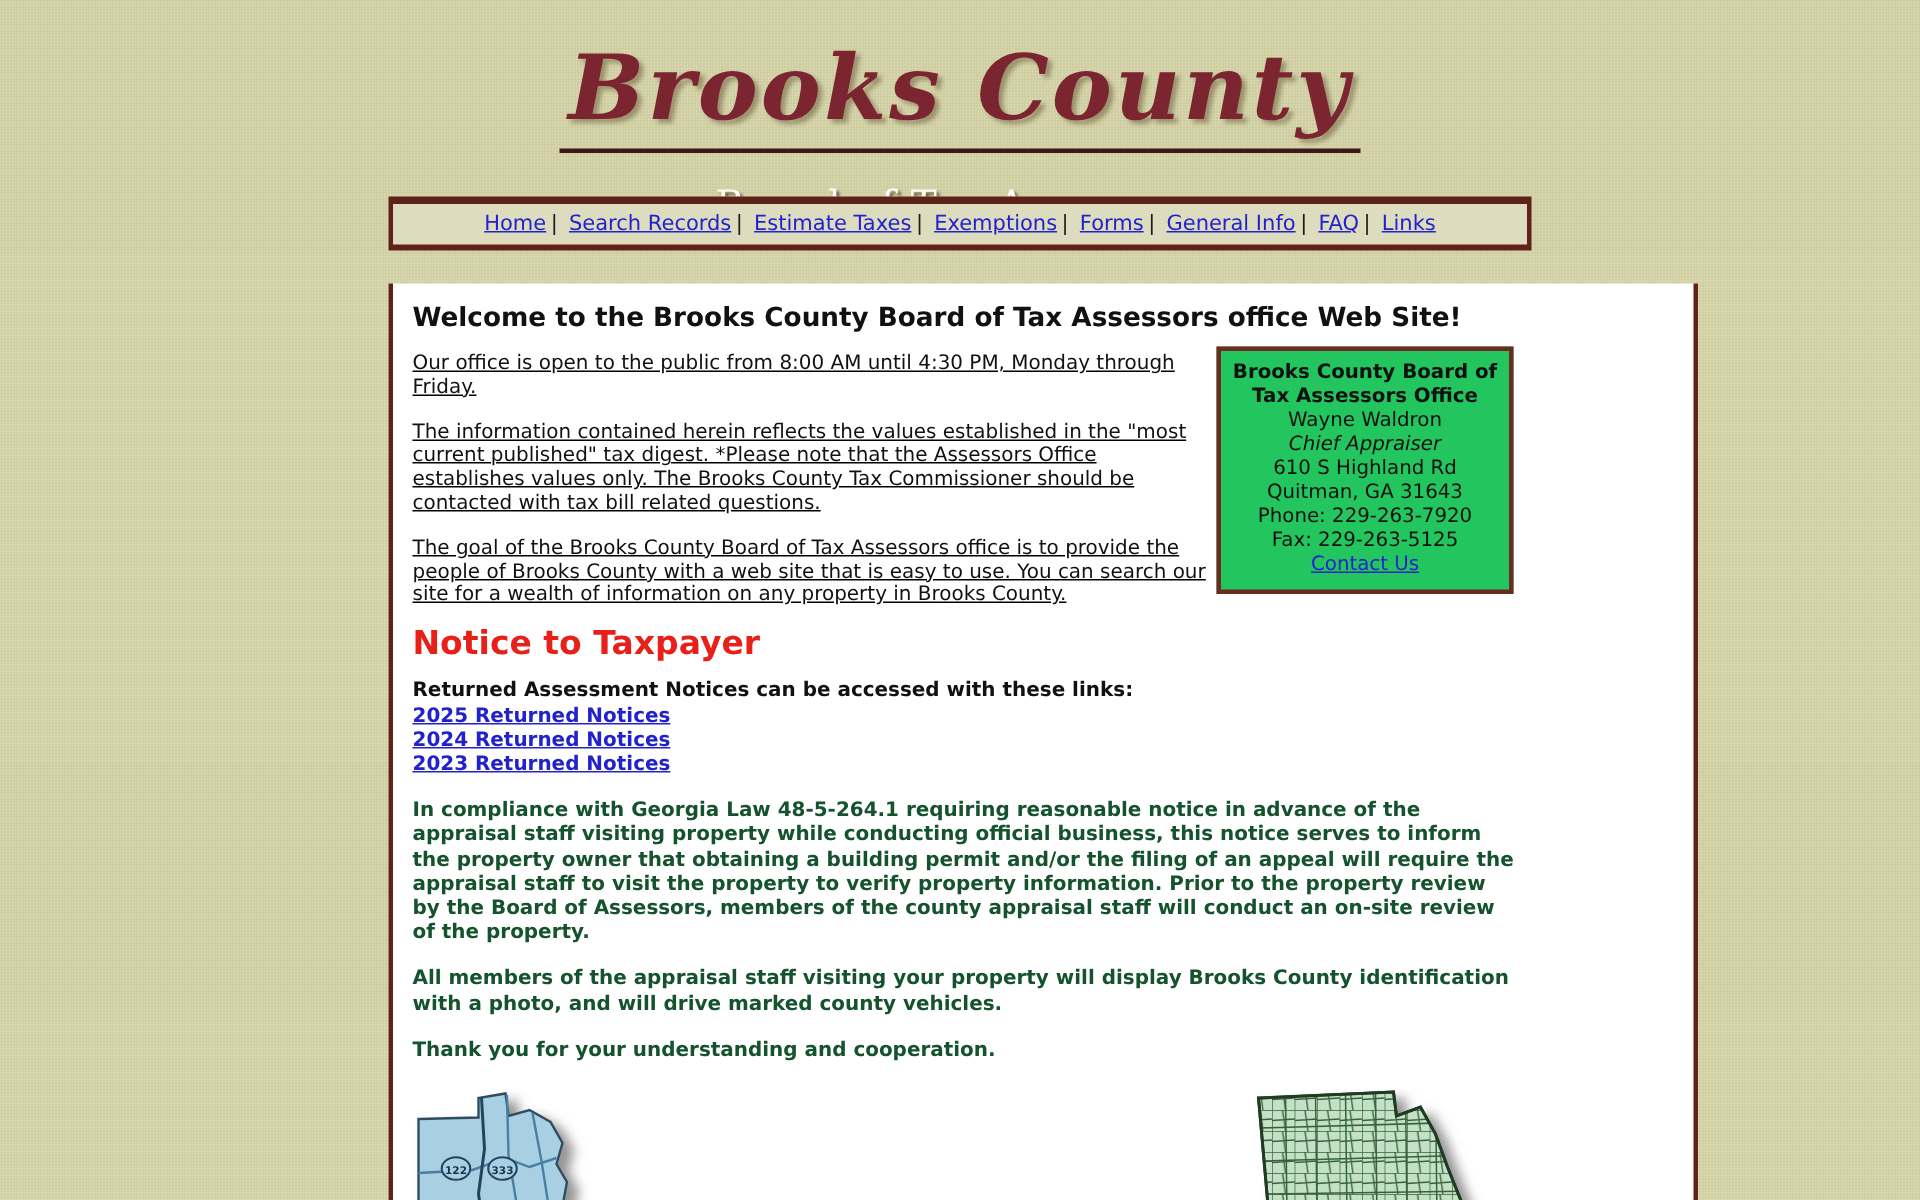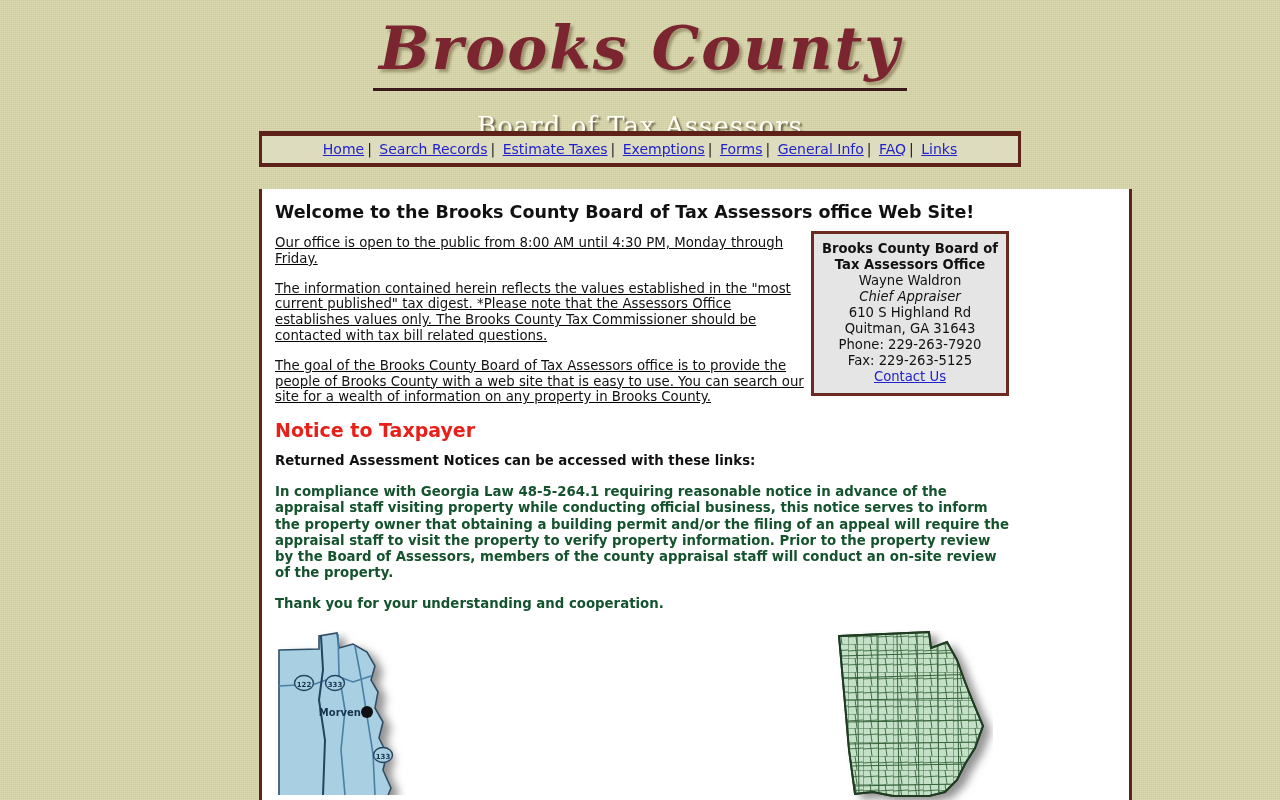--- a/index.html
+++ b/index.html
@@ -28,21 +28,21 @@
   
   .header {
     position: absolute;
     top: 0; left: 0;
     width: 1280px;
     height: 128px;
   }
   .logo-wrap {
     position: absolute;
     left: 0; right: 0;
-    top: 14px;
+    top: 25px;
     text-align: center;
   }
   .logo-script {
     display: inline-block;
     position: relative;
     font-family: "DejaVu Serif", serif;
     font-style: italic;
     font-weight: bold;
     font-size: 60px;
     line-height: 68px;
@@ -135,21 +135,21 @@
   }
 
   
   .infobox {
     position: absolute;
     left: 549px;
     top: 42px;
     width: 198px;
     box-sizing: border-box;
     border: 3px solid #6b2b21;
-    background: #e5e5e5;
+    background: #22c55e;
     text-align: center;
     padding: 7px 4px 8px 4px;
     font-size: 13.2px;
     line-height: 16px;
     color: #111111;
   }
   .infobox .ib-title {
     font-weight: bold;
     font-size: 13.2px;
     line-height: 16px;
@@ -158,21 +158,21 @@
     font-style: italic;
   }
   .infobox a {
     color: #2222cc;
     text-decoration: underline;
   }
 
   
   h2.notice {
     margin: 14px 0 12px 0;
-    font-size: 19px;
+    font-size: 22px;
     line-height: 22px;
     font-weight: bold;
     color: #e8201a;
   }
   .returned-lead {
     margin: 0 0 1px 0;
     font-size: 13.3px;
     line-height: 16px;
     font-weight: bold;
     color: #111111;
@@ -251,22 +251,28 @@
       <div>610 S Highland Rd</div>
       <div>Quitman, GA 31643</div>
       <div>Phone: 229-263-7920</div>
       <div>Fax: 229-263-5125</div>
       <div><a href="#">Contact Us</a></div>
     </div>
 
     <h2 class="notice">Notice to Taxpayer</h2>
 
     <div class="returned-lead">Returned Assessment Notices can be accessed with these links:</div>
+    <div class="returned-links">
+      <a href="#">2025 Returned Notices</a>
+      <a href="#">2024 Returned Notices</a>
+      <a href="#">2023 Returned Notices</a>
+    </div>
 
     <p class="boldpara">In compliance with Georgia Law 48-5-264.1 requiring reasonable notice in advance of the appraisal staff visiting property while conducting official business, this notice serves to inform the property owner that obtaining a building permit and/or the filing of an appeal will require the appraisal staff to visit the property to verify property information. Prior to the property review by the Board of Assessors, members of the county appraisal staff will conduct an on-site review of the property.</p>
+    <p class="boldpara">All members of the appraisal staff visiting your property will display Brooks County identification with a photo, and will drive marked county vehicles.</p>
     <p class="boldpara">Thank you for your understanding and cooperation.</p>
 
     <div class="maps">
 
       <div class="map map-county">
         <svg width="175" height="165" viewBox="0 0 175 165" xmlns="http://www.w3.org/2000/svg">
           <defs>
             <filter id="shadowC" x="-20%" y="-20%" width="160%" height="160%">
               <feDropShadow dx="7" dy="5" stdDeviation="4" flood-color="#808080" flood-opacity="0.85"></feDropShadow>
             </filter>

